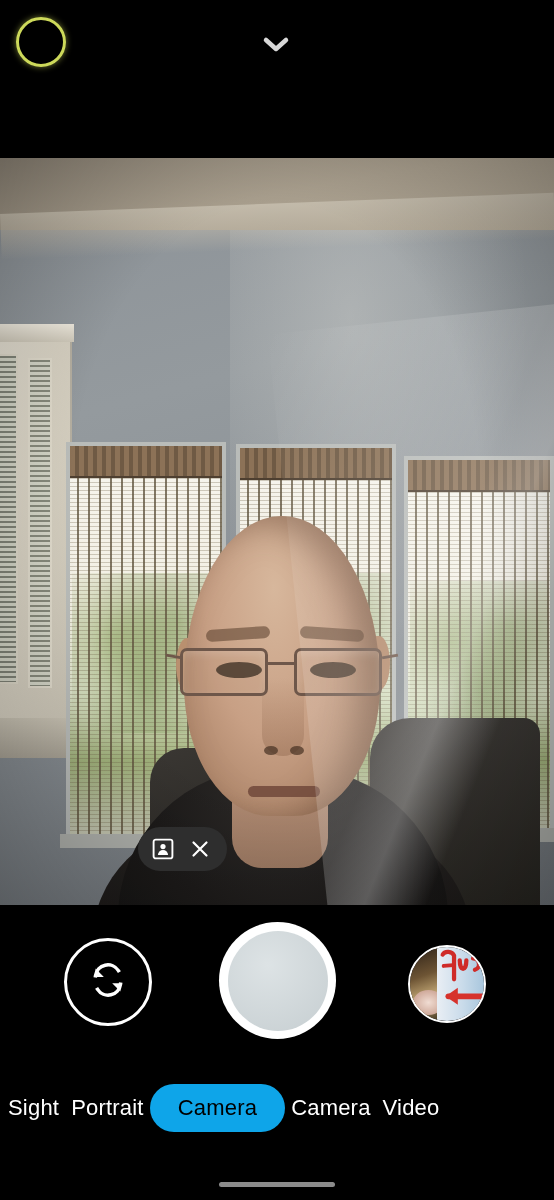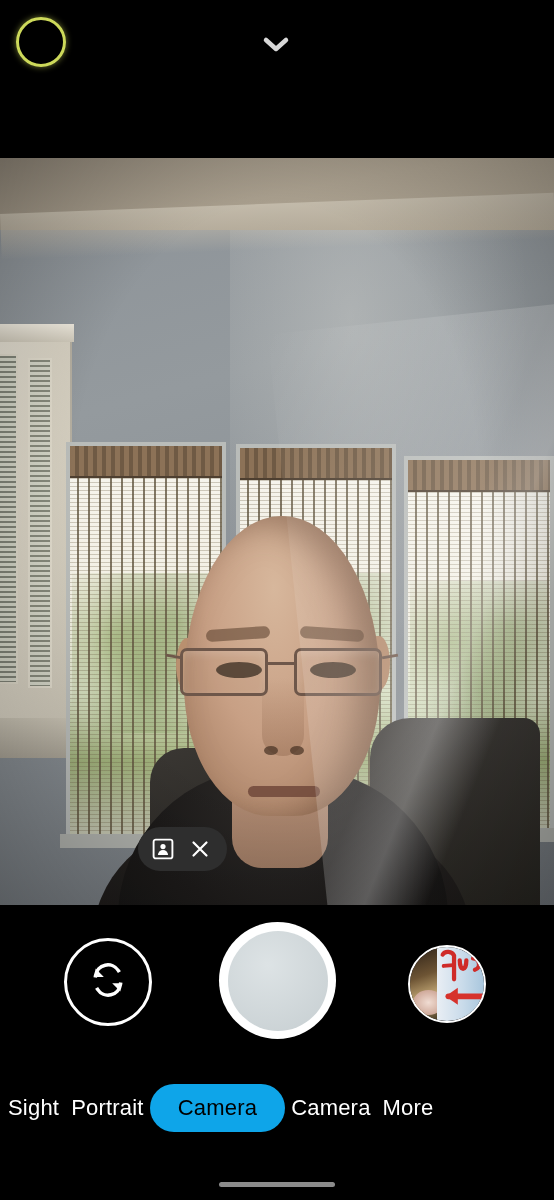--- a/index.html
+++ b/index.html
@@ -403,16 +403,16 @@
     <path d="M48 52 L12 52" stroke="#d6322c" stroke-width="6" fill="none" stroke-linecap="round"></path>
     <path d="M22 43 L9 52 L22 61 Z" fill="#d6322c"></path>
   </svg>
 </div>
 
 <div id="mode-selector">
   <span class="mode-item">Sight</span>
   <span class="mode-item">Portrait</span>
   <span class="mode-item active">Camera</span>
   <span class="mode-item">Camera</span>
-  <span class="mode-item">More</span>
+  <span class="mode-item">Video</span>
 </div>
 
 <div id="gesture-nav-bar"></div>
 
 </body></html>

